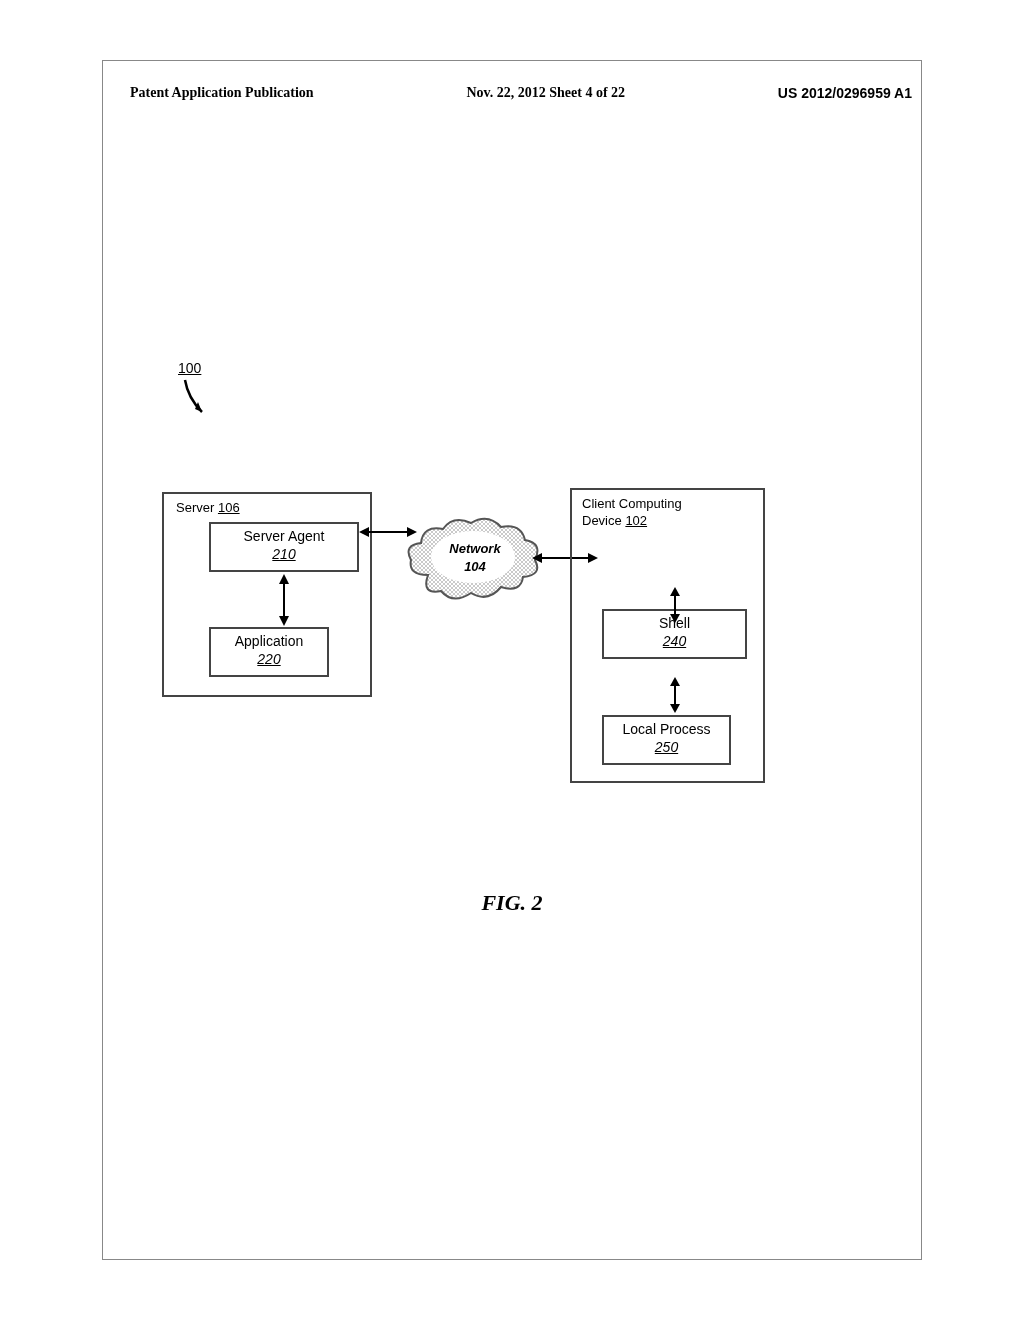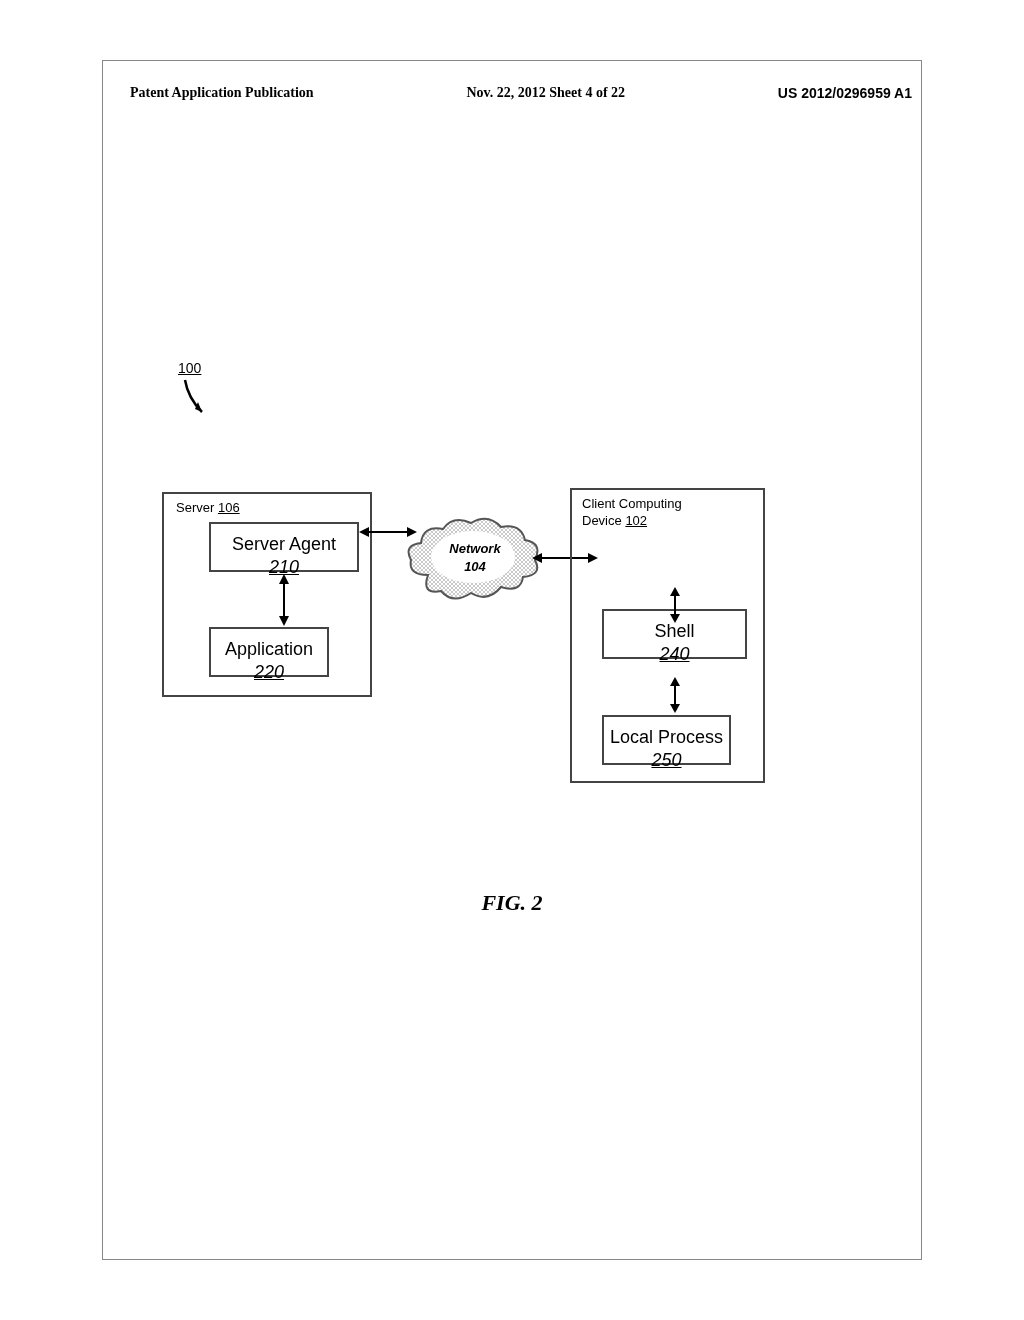--- a/index.html
+++ b/index.html
@@ -66,22 +66,22 @@
     .server-title {
       position: absolute;
       top: 6px;
       left: 12px;
       font-size: 13px;
     }
     .inner-box {
       position: absolute;
       border: 2px solid #444;
       text-align: center;
-      font-size: 18px;
-      padding-top: 10px;
+      font-size: 14px;
+      padding-top: 4px;
     }
     .inner-box .num { text-decoration: underline; display: block; margin-top: 2px; font-style: italic; }
     .server-agent { top: 28px; left: 45px; width: 150px; height: 50px; }
     .application { top: 133px; left: 45px; width: 120px; height: 50px; }
     .client-box {
       position: absolute;
       top: 128px;
       left: 420px;
       width: 195px;
       height: 295px;

